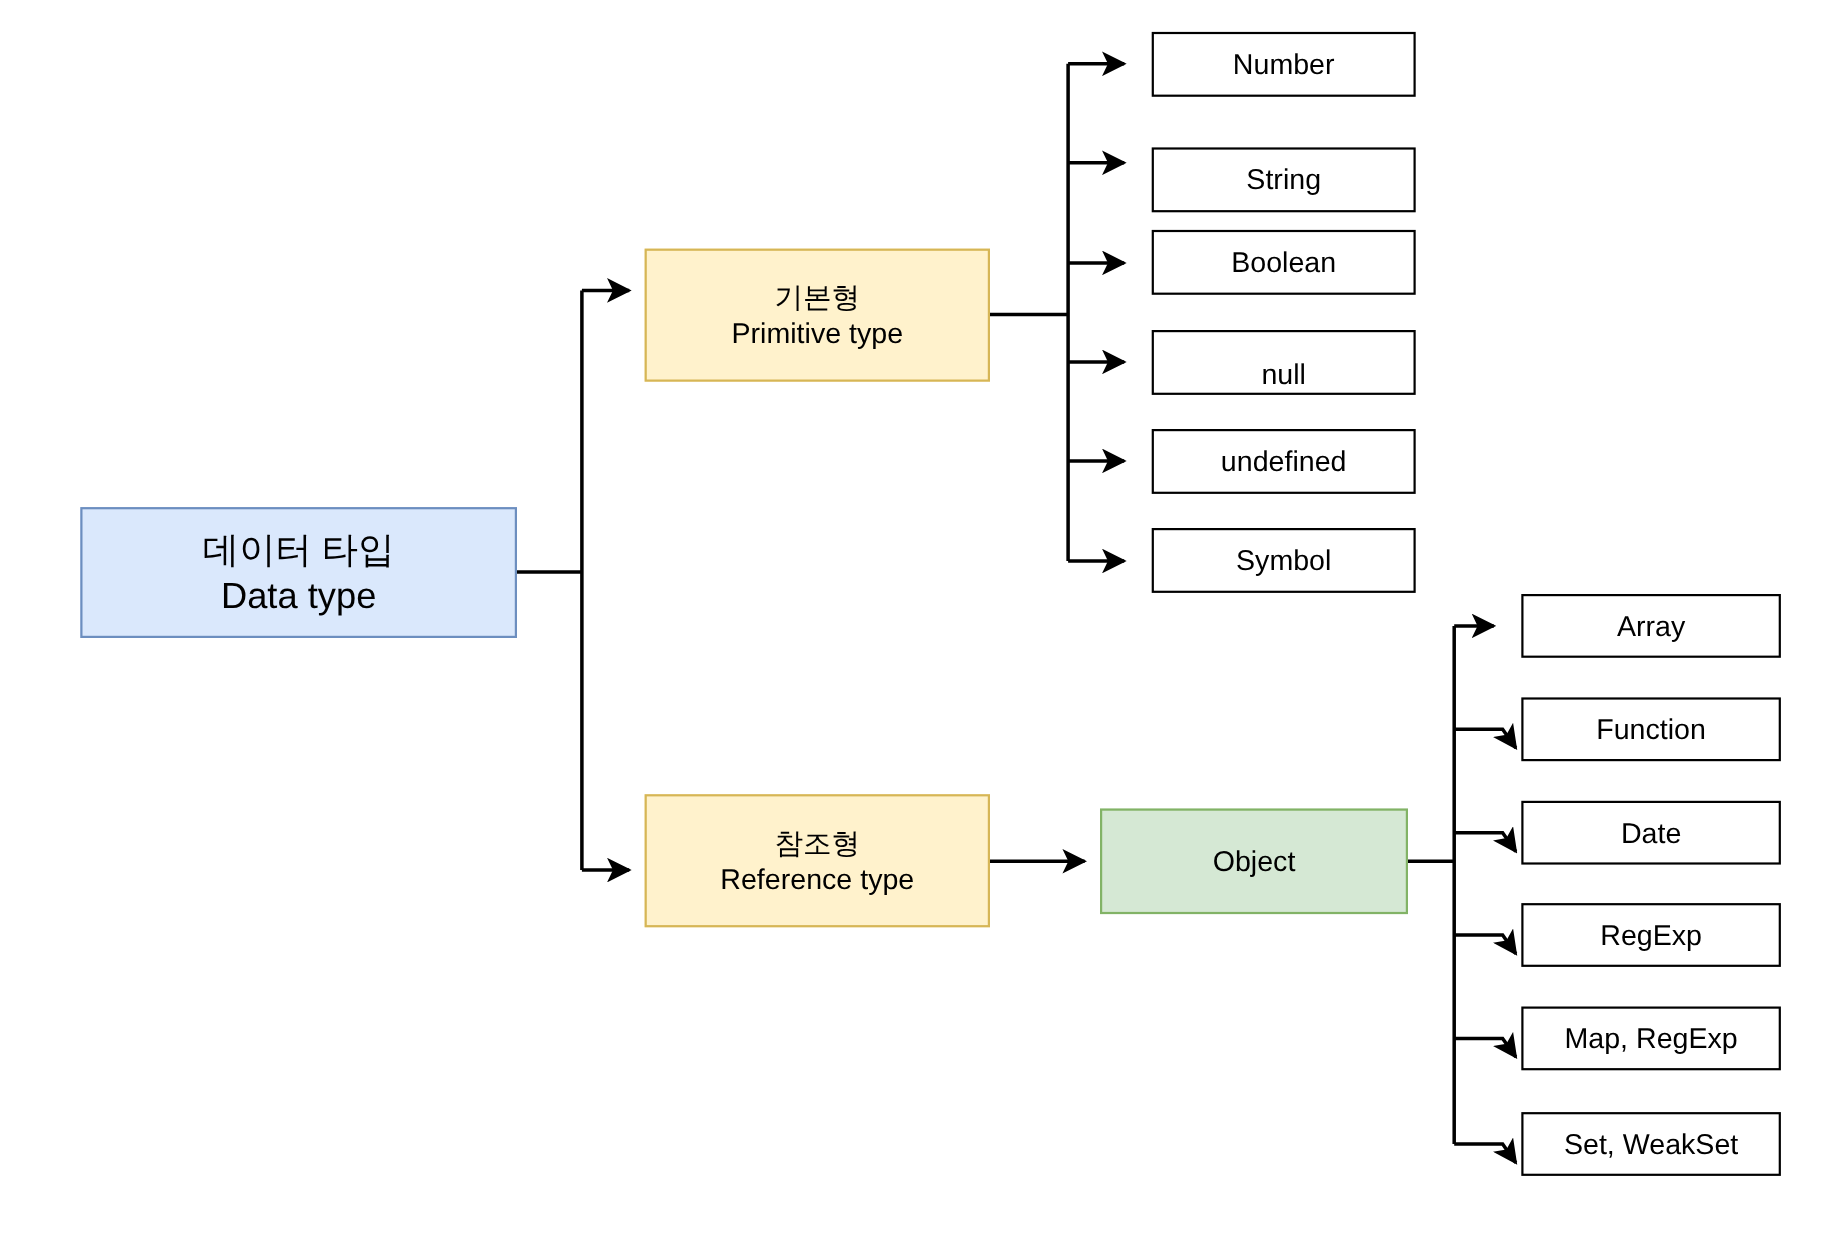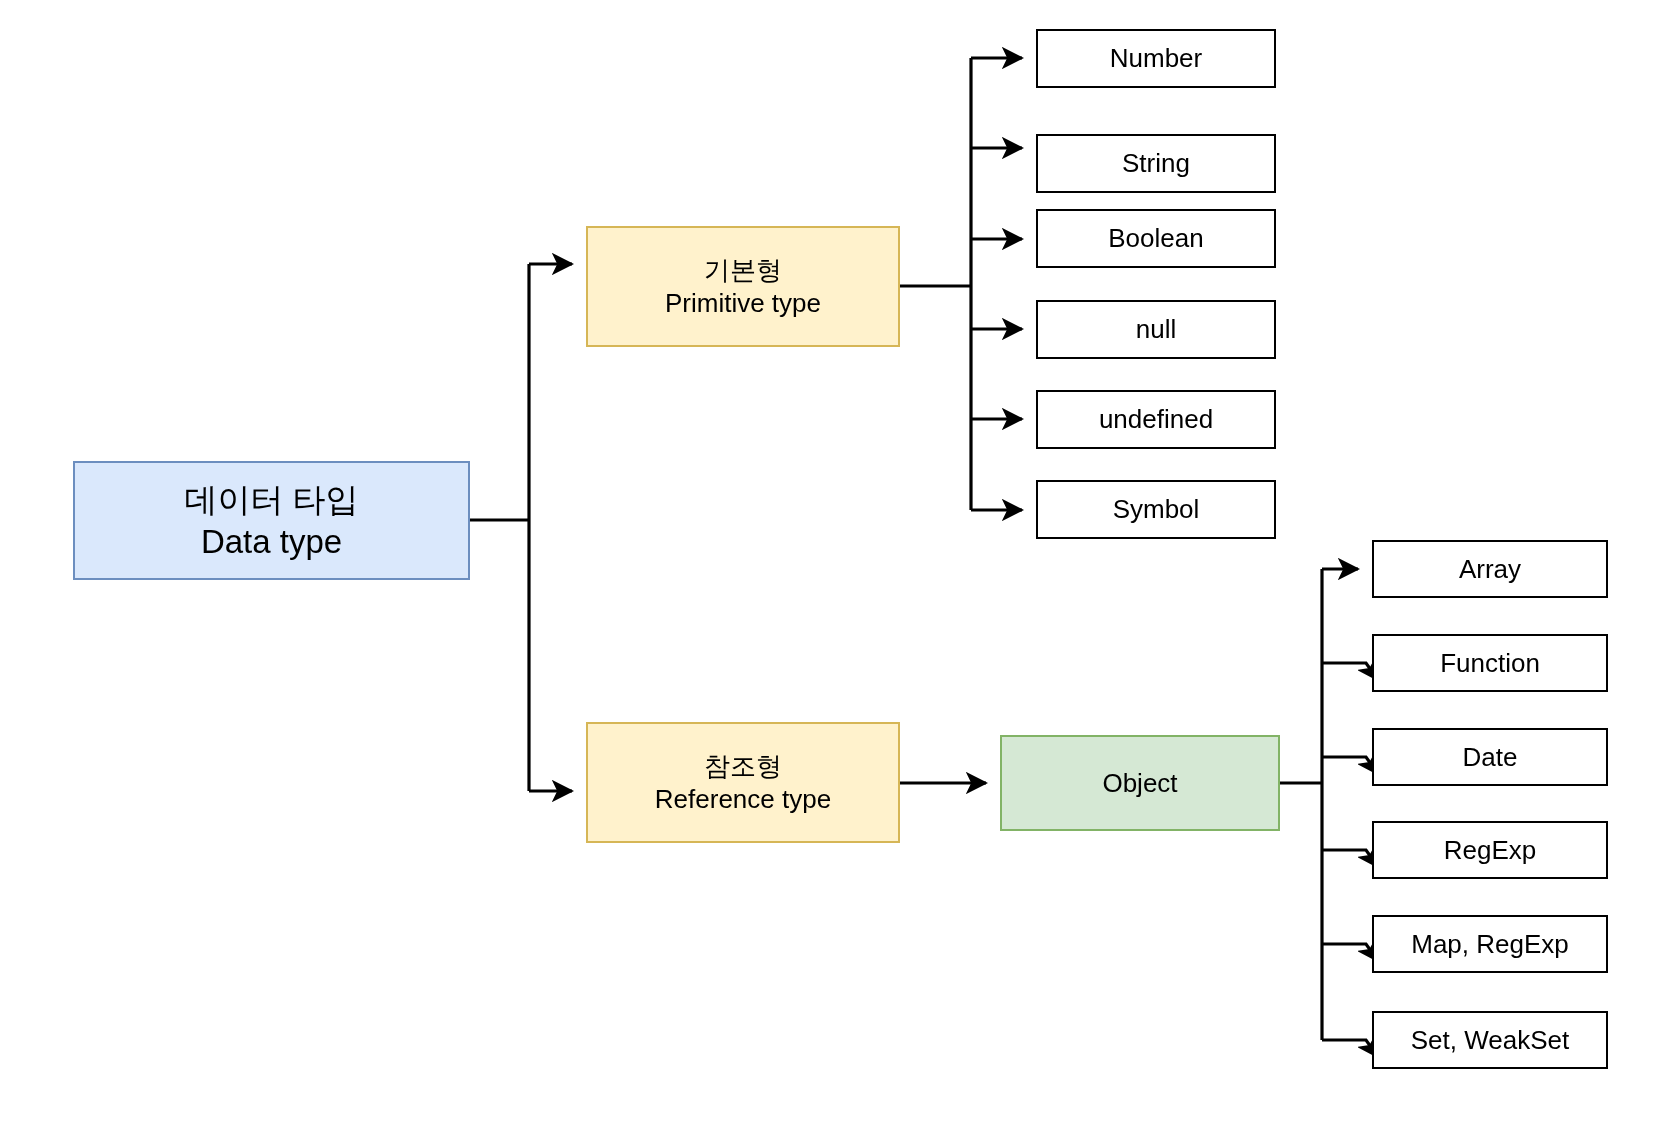--- a/index.html
+++ b/index.html
@@ -61,20 +61,21 @@
   .node-object {
     background: #d5e8d4;
     border: 2px solid #82b366;
     font-size: 26px;
   }
   
   .node-leaf {
     background: #ffffff;
     border: 2px solid #000000;
     font-size: 26px;
+    margin-left: 11px;
   }
 </style>
 </head>
 <body>
 
 <div id="canvas">
 
   <svg id="edges" viewBox="0 0 1680 1121" width="1680" height="1121" xmlns="http://www.w3.org/2000/svg">
     <defs>
       <marker id="arrow" viewBox="0 0 10 10" refX="9" refY="5" markerWidth="7" markerHeight="7" orient="auto-start-reverse">
@@ -138,21 +139,21 @@
 
   <div class="node node-leaf" style="left:1036px; top:29px; width:240px; height:59px;">
     <span class="en">Number</span>
   </div>
   <div class="node node-leaf" style="left:1036px; top:134px; width:240px; height:59px;">
     <span class="en">String</span>
   </div>
   <div class="node node-leaf" style="left:1036px; top:209px; width:240px; height:59px;">
     <span class="en">Boolean</span>
   </div>
-  <div class="node node-leaf" style="left:1036px; top:300px; width:240px; height:59px;">
+  <div class="node node-leaf" style="left:1036px; top:300px; width:240px; height:59px;justify-content:flex-end;">
     <span class="en">null</span>
   </div>
   <div class="node node-leaf" style="left:1036px; top:390px; width:240px; height:59px;">
     <span class="en">undefined</span>
   </div>
   <div class="node node-leaf" style="left:1036px; top:480px; width:240px; height:59px;">
     <span class="en">Symbol</span>
   </div>
 
   <div class="node node-leaf" style="left:1372px; top:540px; width:236px; height:58px;">

